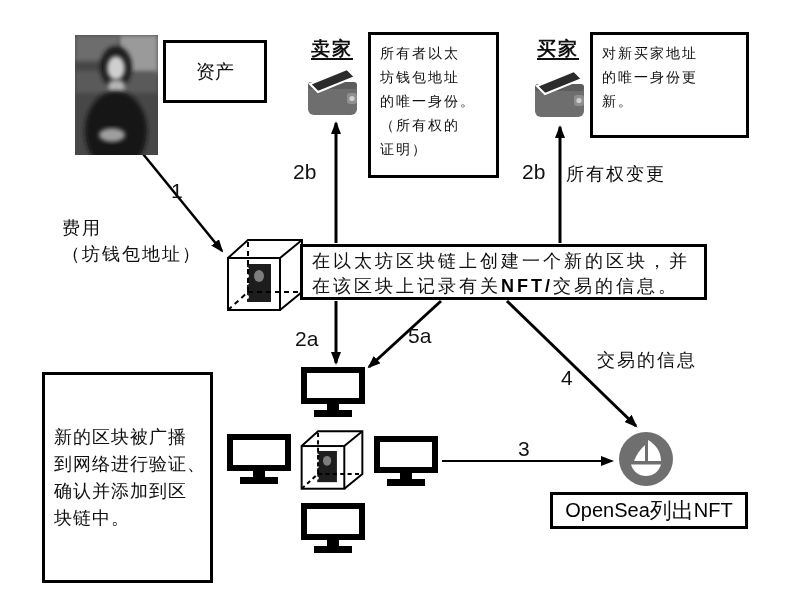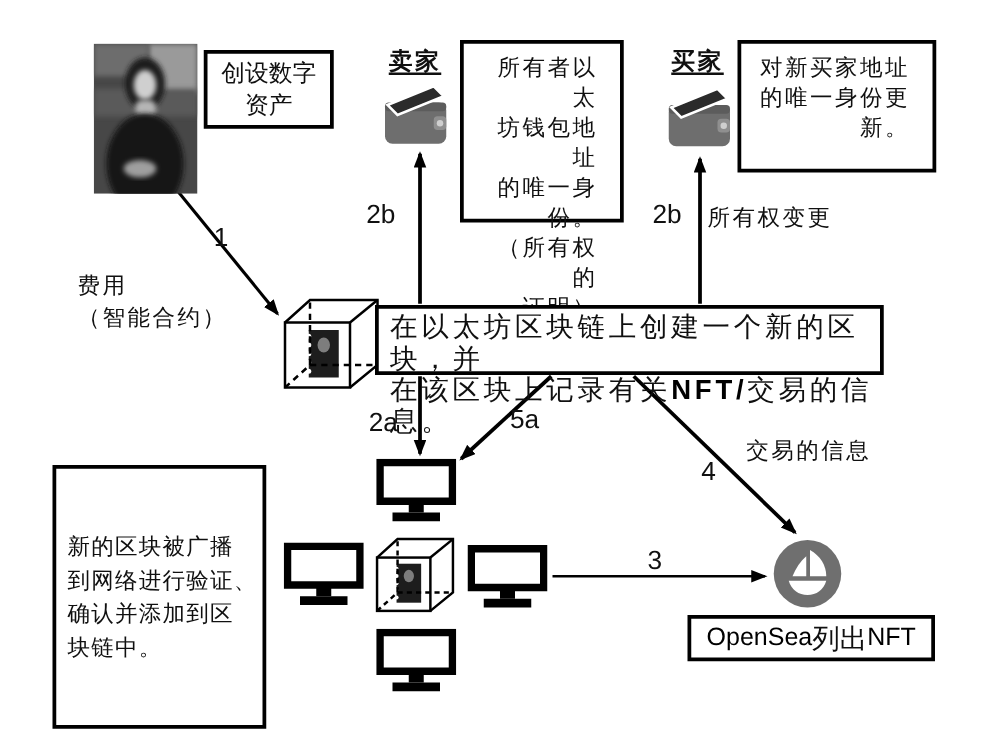--- a/index.html
+++ b/index.html
@@ -5,21 +5,21 @@
   html,body{margin:0;padding:0;background:#ffffff;}
   .stage{position:relative;width:789px;height:601px;background:#ffffff;overflow:hidden;
          font-family:"Liberation Serif",serif;color:#000;}
   .abs{position:absolute;}
   .box{position:absolute;border:3px solid #000;background:#fff;box-sizing:border-box;}
   .cn{font-family:"Liberation Serif",serif;color:#101010;}
   .num{position:absolute;font-family:"Liberation Sans",sans-serif;font-size:21px;color:#111;}
   .arrowlayer{position:absolute;left:0;top:0;width:789px;height:601px;pointer-events:none;}
   .role{position:absolute;font-size:19px;font-weight:bold;letter-spacing:2px;
         text-decoration:underline;text-decoration-thickness:2px;text-underline-offset:3px;}
-  .descbox{font-size:18px;line-height:24px;letter-spacing:2px;padding:7px 18px 0 9px;text-align:right;}
+  .descbox{font-size:14px;line-height:24px;letter-spacing:2px;padding:7px 18px 0 9px;}
   .latin{font-family:"Liberation Sans",sans-serif;font-weight:bold;}
   .centerflex{display:flex;align-items:center;justify-content:center;}
 </style>
 </head>
 <body>
 
 <div class="stage">
 
   <svg class="arrowlayer" width="789" height="601" viewBox="0 0 789 601">
     <defs>
@@ -47,21 +47,20 @@
     <rect x="0" y="0" width="44" height="26" fill="#6d6d6d" filter="url(#soft)"></rect>
     <rect x="0" y="36" width="83" height="22" fill="#5a5a5a" filter="url(#soft)"></rect>
     <ellipse cx="41" cy="32" rx="16" ry="21" fill="#1b1b1b" filter="url(#soft)"></ellipse>
     <ellipse cx="41" cy="33" rx="9" ry="12" fill="#cfcfcf" filter="url(#soft)"></ellipse>
     <rect x="33" y="45" width="17" height="13" rx="6" fill="#b5b5b5" filter="url(#soft)"></rect>
     <ellipse cx="41" cy="96" rx="31" ry="40" fill="#141414" filter="url(#soft)"></ellipse>
     <ellipse cx="37" cy="100" rx="13" ry="7" fill="#9f9f9f" filter="url(#soft)"></ellipse>
   </svg>
 
   <div class="box centerflex" style="left:163px;top:40px;width:104px;height:63px;flex-direction:column;font-size:19px;line-height:25px;text-align:center;">
-    <span class="cn">创设数字</span>
     <span class="cn">资产</span>
   </div>
 
   <div class="role cn" style="left:311px;top:36px;">卖家</div>
   <svg class="abs" style="left:306px;top:66px;" width="54" height="52" viewBox="0 0 54 52">
     <rect x="2" y="16" width="49" height="33" rx="6" fill="#6e6e6e"></rect>
     <rect x="2" y="16" width="49" height="7" rx="3" fill="#5c5c5c"></rect>
     <polygon points="4,18 41,3 49,11 12,26" fill="#2b2b2b" stroke="#ffffff" stroke-width="2"></polygon>
     <rect x="41" y="27" width="10" height="11" rx="3" fill="#8f8f8f"></rect>
     <circle cx="46" cy="32.5" r="2.6" fill="#cfcfcf"></circle>
@@ -93,21 +92,21 @@
   <div class="num" style="left:522px;top:160px;">2b</div>
   <div class="num" style="left:295px;top:327px;">2a</div>
   <div class="num" style="left:408px;top:324px;">5a</div>
   <div class="num" style="left:561px;top:366px;">4</div>
   <div class="num" style="left:518px;top:437px;">3</div>
 
   <div class="abs cn" style="left:566px;top:162px;font-size:18px;letter-spacing:2px;">所有权变更</div>
 
   <div class="abs" style="left:62px;top:215px;font-size:18px;line-height:26px;letter-spacing:2px;width:145px;">
     <div class="cn">费用</div>
-    <div class="cn">（智能合约）</div>
+    <div class="cn">（坊钱包地址）</div>
   </div>
 
   <svg class="abs" style="left:225px;top:236px;" width="80" height="78" viewBox="0 0 80 78">
     <rect x="22" y="28" width="24" height="38" fill="#1d1d1d"></rect>
     <ellipse cx="34" cy="40" rx="5" ry="6" fill="#7d7d7d"></ellipse>
     <circle cx="22" cy="33" r="2" fill="#fff"></circle>
       <circle cx="22" cy="40" r="2" fill="#fff"></circle>
     <circle cx="22" cy="47" r="2" fill="#fff"></circle>
       <circle cx="22" cy="54" r="2" fill="#fff"></circle>
       <circle cx="22" cy="61" r="2" fill="#fff"></circle>
@@ -116,21 +115,21 @@
       <polyline points="3,22 23,4 77,4 77,56 55,74"></polyline>
       <line x1="55" y1="22" x2="77" y2="4"></line>
       <g stroke-dasharray="5,4">
         <line x1="3" y1="74" x2="23" y2="56"></line>
         <line x1="23" y1="56" x2="77" y2="56"></line>
         <line x1="23" y1="56" x2="23" y2="4"></line>
       </g>
     </g>
   </svg>
 
-  <div class="box" style="left:300px;top:244px;width:407px;height:56px;padding:2px 6px 0 9px;font-size:22px;line-height:25px;letter-spacing:3px;">
+  <div class="box" style="left:300px;top:244px;width:407px;height:56px;padding:2px 6px 0 9px;font-size:18px;line-height:25px;letter-spacing:3px;">
     <div class="cn">在以太坊区块链上创建一个新的区块，并</div>
     <div>
       <span class="cn">在该区块上记录有关</span><span class="latin">NFT/</span><span class="cn">交易的信息。</span>
     </div>
   </div>
 
   <div class="abs cn" style="left:597px;top:348px;font-size:18px;letter-spacing:2px;">交易的信息</div>
 
   <div class="box" style="left:42px;top:372px;width:171px;height:211px;display:flex;flex-direction:column;justify-content:center;padding-left:9px;font-size:18px;line-height:27px;letter-spacing:1px;">
     <div class="cn">新的区块被广播</div>

